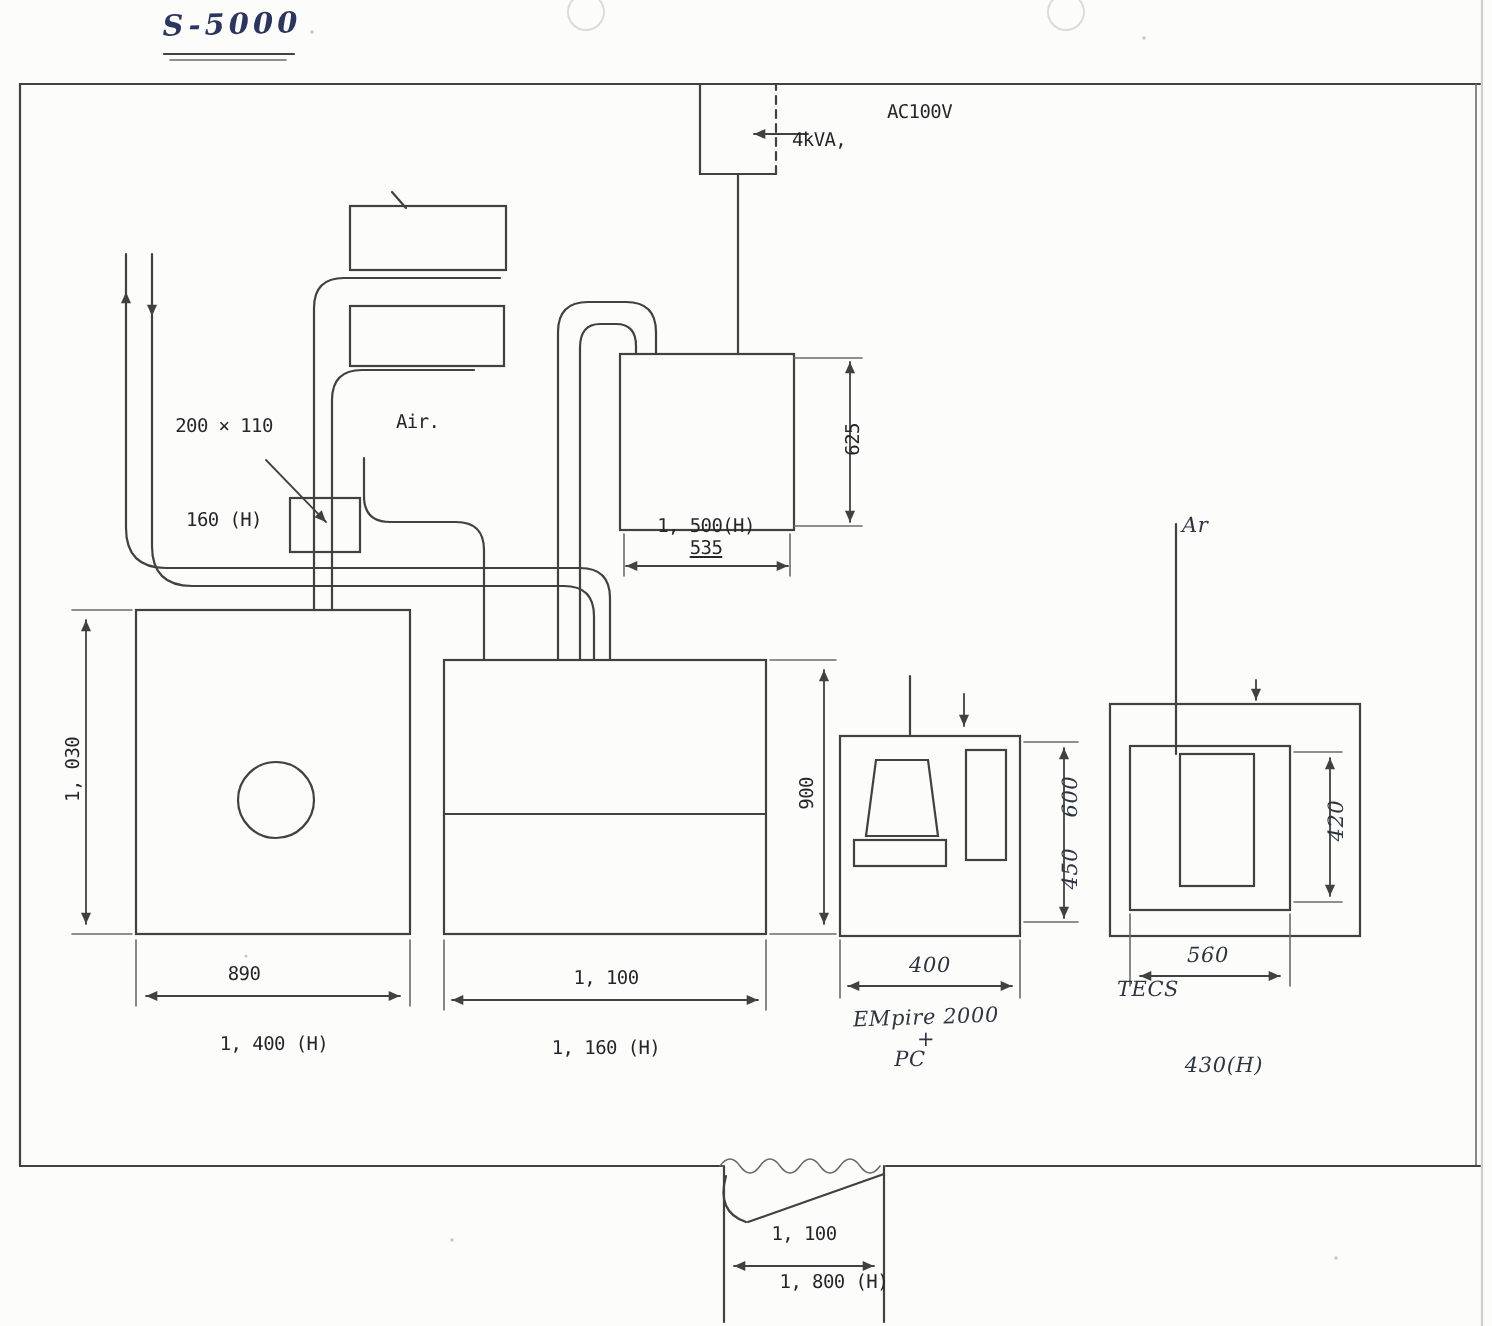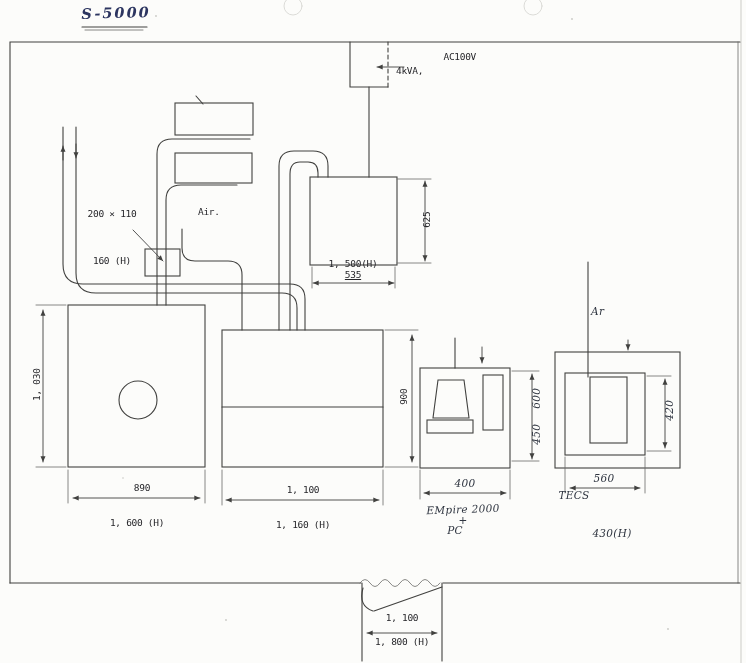--- a/index.html
+++ b/index.html
@@ -176,36 +176,36 @@
 
   <div class="lbl" style="left:73px;top:208px;width:78px;">200 × 110</div>
   <div class="lbl" style="left:78px;top:222px;width:68px;margin-top:33px;">160 (H)</div>
   <div class="lbl left" style="left:179px;top:206px;width:36px;margin-left:19px;">Air.</div>
 
   <div class="lbl" style="left:312px;top:215px;width:82px;margin-top:43px;">1, 500(H)</div>
   <div class="lbl v" style="left:405px;top:214px;width:44px;">625</div>
   <div class="lbl" style="left:331px;top:269px;width:44px;text-decoration:underline;">535</div>
 
   <div class="lbl v" style="left:5px;top:379px;width:64px;">1, 030</div>
-  <div class="lbl" style="left:120px;top:482px;width:44px;">890</div>
-  <div class="lbl" style="left:96px;top:517px;width:82px;">1, 600 (H)</div>
+  <div class="lbl" style="left:100px;top:482px;width:44px;">890</div>
+  <div class="lbl" style="left:96px;top:517px;width:82px;">1, 400 (H)</div>
 
   <div class="lbl v" style="left:382px;top:391px;width:44px;">900</div>
   <div class="lbl" style="left:262px;top:484px;width:82px;">1, 100</div>
   <div class="lbl" style="left:262px;top:519px;width:82px;">1, 160 (H)</div>
 
   <div class="lbl hand" style="left:444px;top:477px;width:42px;font-style:italic;">400</div>
   <div class="lbl hand v" style="left:514px;top:392px;width:44px;">600</div>
   <div class="lbl hand v" style="left:514px;top:428px;width:44px;">450</div>
   <div class="lbl hand tilt" style="left:426px;top:503px;width:74px;">EMpire 2000</div>
   <div class="lbl hand" style="left:426px;top:514px;width:74px;">+</div>
   <div class="lbl hand" style="left:420px;top:524px;width:70px;">PC</div>
 
-  <div class="lbl hand left" style="left:591px;top:257px;width:30px;margin-top:48px;">Ar</div>
+  <div class="lbl hand left" style="left:591px;top:257px;width:30px;">Ar</div>
   <div class="lbl hand v" style="left:647px;top:404px;width:44px;">420</div>
   <div class="lbl hand" style="left:582px;top:472px;width:44px;">560</div>
   <div class="lbl hand" style="left:548px;top:489px;width:52px;">TECS</div>
   <div class="lbl hand" style="left:580px;top:504px;width:64px;margin-top:23px;">430(H)</div>
 
   <div class="lbl" style="left:360px;top:612px;width:84px;">1, 100</div>
-  <div class="lbl" style="left:360px;top:636px;width:84px;">1, 800 (H)</div>
+  <div class="lbl" style="left:360px;top:636px;width:84px;text-align:right;">1, 800 (H)</div>
 
 </div>
 
 </body></html>

